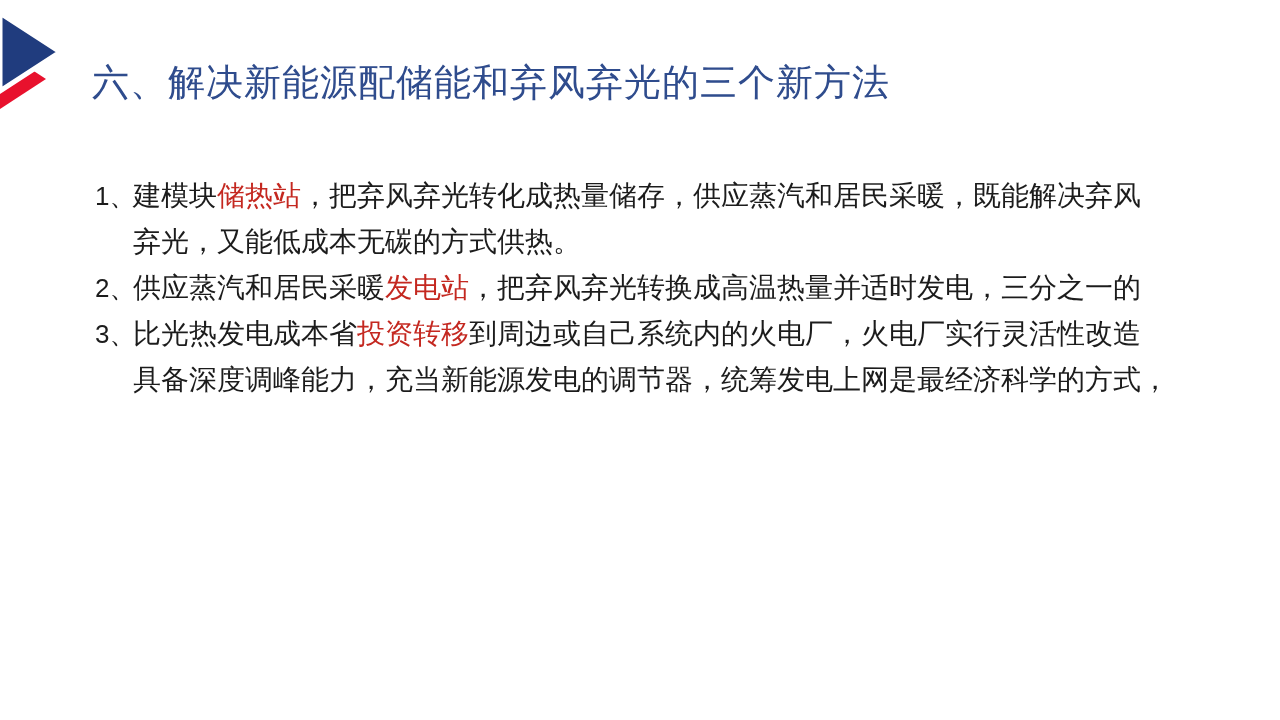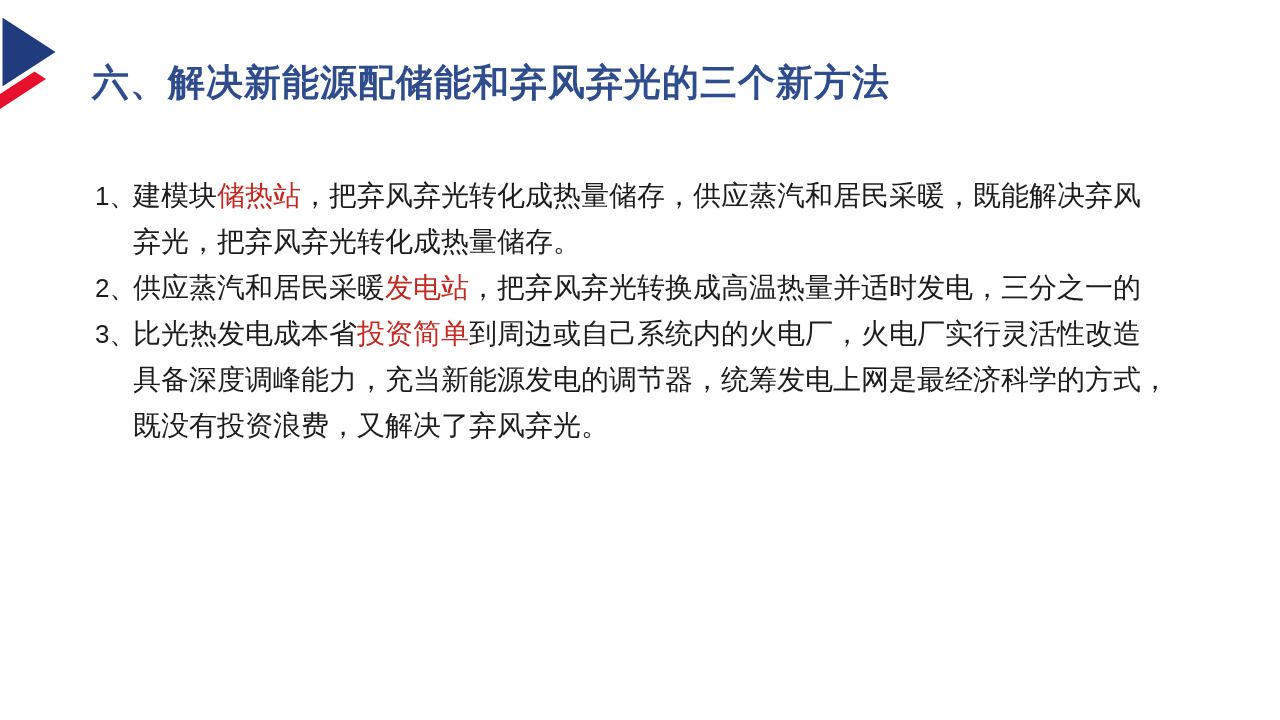--- a/index.html
+++ b/index.html
@@ -18,21 +18,21 @@
   .accent {
     position: absolute;
     top: 0;
     left: 0;
   }
   .slide-title {
     position: absolute;
     left: 92px;
     top: 58px;
     font-size: 37px;
-    font-weight: bold;
+    font-weight: normal;
     letter-spacing: 1px;
     color: var(--title-blue, #2F4C8D);
     white-space: nowrap;
     text-align: center;
   }
   .content {
     position: absolute;
     left: 95px;
     top: 173px;
     width: 1120px;
@@ -66,25 +66,25 @@
   <svg class="accent" width="70" height="130" viewBox="0 0 70 130" aria-hidden="true">
     <polygon points="-14,40 46,79 -14,118" class="tri-red" fill="#E8112D"></polygon>
     <polygon points="0,13 60,52 0,91" class="tri-blue" stroke="#ffffff" stroke-width="5" fill="#203C7E"></polygon>
   </svg>
 
   <div class="slide-title">六、解决新能源配储能和弃风弃光的三个新方法</div>
 
   <div class="content">
       <div class="item">
         <span class="item-num">1、</span>
-        <div class="item-text"><span>建模块</span><span class="hl">储热站</span><span>，把弃风弃光转化成热量储存，供应蒸汽和居民采暖，既能解决弃风</span><br><span>弃光，把弃风弃光转化成热量储存。</span></div>
+        <div class="item-text"><span>建模块</span><span class="hl">储热站</span><span>，把弃风弃光转化成热量储存，供应蒸汽和居民采暖，既能解决弃风</span><br><span>弃光，又能低成本无碳的方式供热。</span></div>
       </div>
       <div class="item">
         <span class="item-num">2、</span>
         <div class="item-text"><span>供应蒸汽和居民采暖</span><span class="hl">发电站</span><span>，把弃风弃光转换成高温热量并适时发电，三分之一的</span><br></div>
       </div>
       <div class="item">
         <span class="item-num">3、</span>
-        <div class="item-text"><span>比光热发电成本省</span><span class="hl">投资简单</span><span>到周边或自己系统内的火电厂，火电厂实行灵活性改造</span><br><span>具备深度调峰能力，充当新能源发电的调节器，统筹发电上网是最经济科学的方式，</span><br><span>既没有投资浪费，又解决了弃风弃光。</span></div>
+        <div class="item-text"><span>比光热发电成本省</span><span class="hl">投资转移</span><span>到周边或自己系统内的火电厂，火电厂实行灵活性改造</span><br><span>具备深度调峰能力，充当新能源发电的调节器，统筹发电上网是最经济科学的方式，</span><br></div>
       </div>
     </div>
 
 </div>
 
 </body></html>

